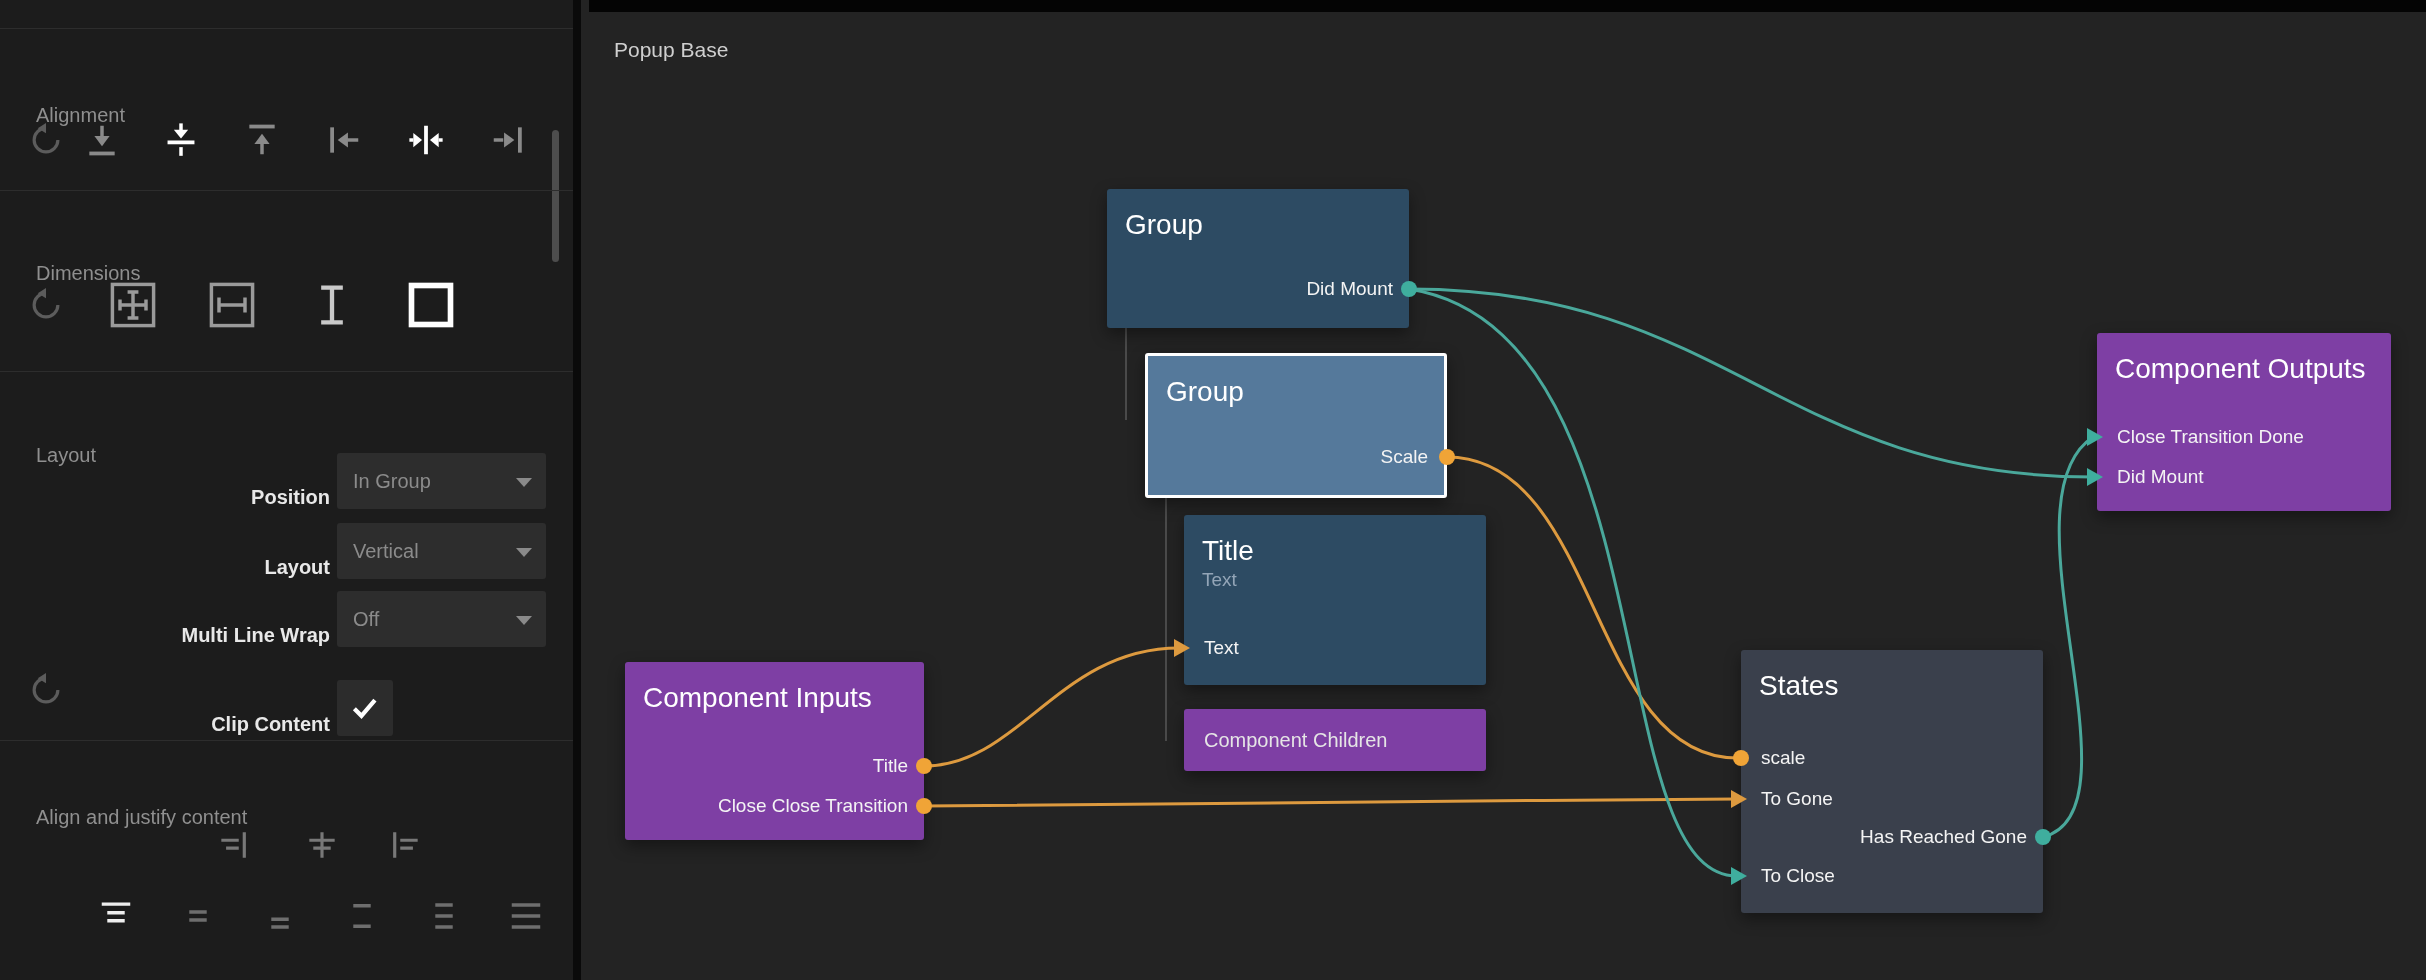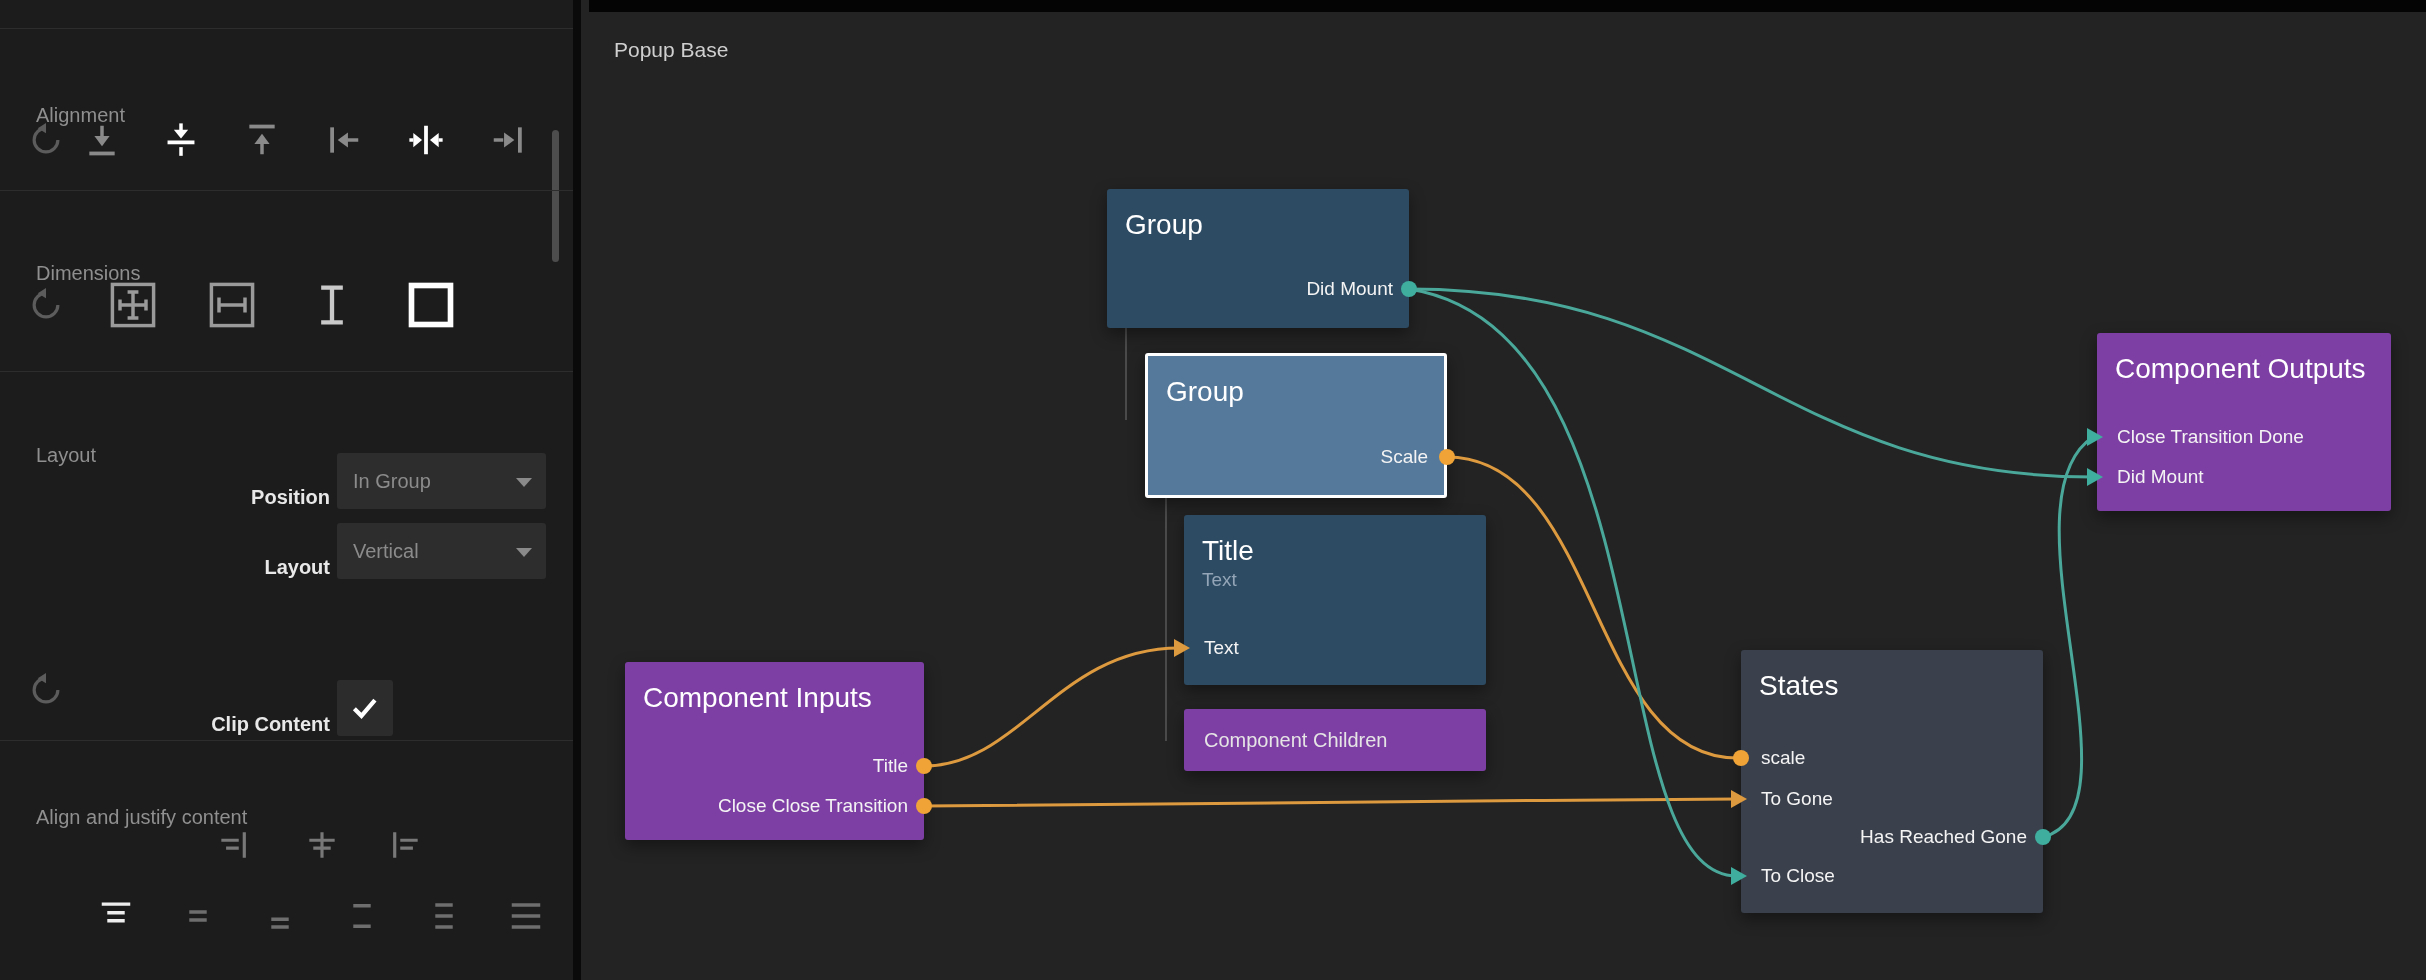--- a/index.html
+++ b/index.html
@@ -162,20 +162,27 @@
     </div>
 
     <div class="form-row" style="top:523px">
       <div class="form-label">Layout</div>
       <div class="select">
         <span class="select-value">Vertical</span>
         <span class="chev"></span>
       </div>
     </div>
 
+    <div class="form-row" style="top:591px">
+      <div class="form-label">Multi Line Wrap</div>
+      <div class="select">
+        <span class="select-value">Off</span>
+        <span class="chev"></span>
+      </div>
+    </div>
 
     <span class="sicon" style="left:26px;top:670px">
       <svg viewBox="0 0 24 24">
           <path d="M12 4.5 A7.5 7.5 0 1 0 19.5 12" fill="none" stroke="#5c5c5c" stroke-width="2"></path>
           <path d="M12 1.2 L12 7.8 L6.8 4.5 Z" fill="#5c5c5c"></path>
         </svg>
     </span>
     <div class="form-row" style="top:680px">
       <div class="form-label">Clip Content</div>
       <div class="checkbox">

